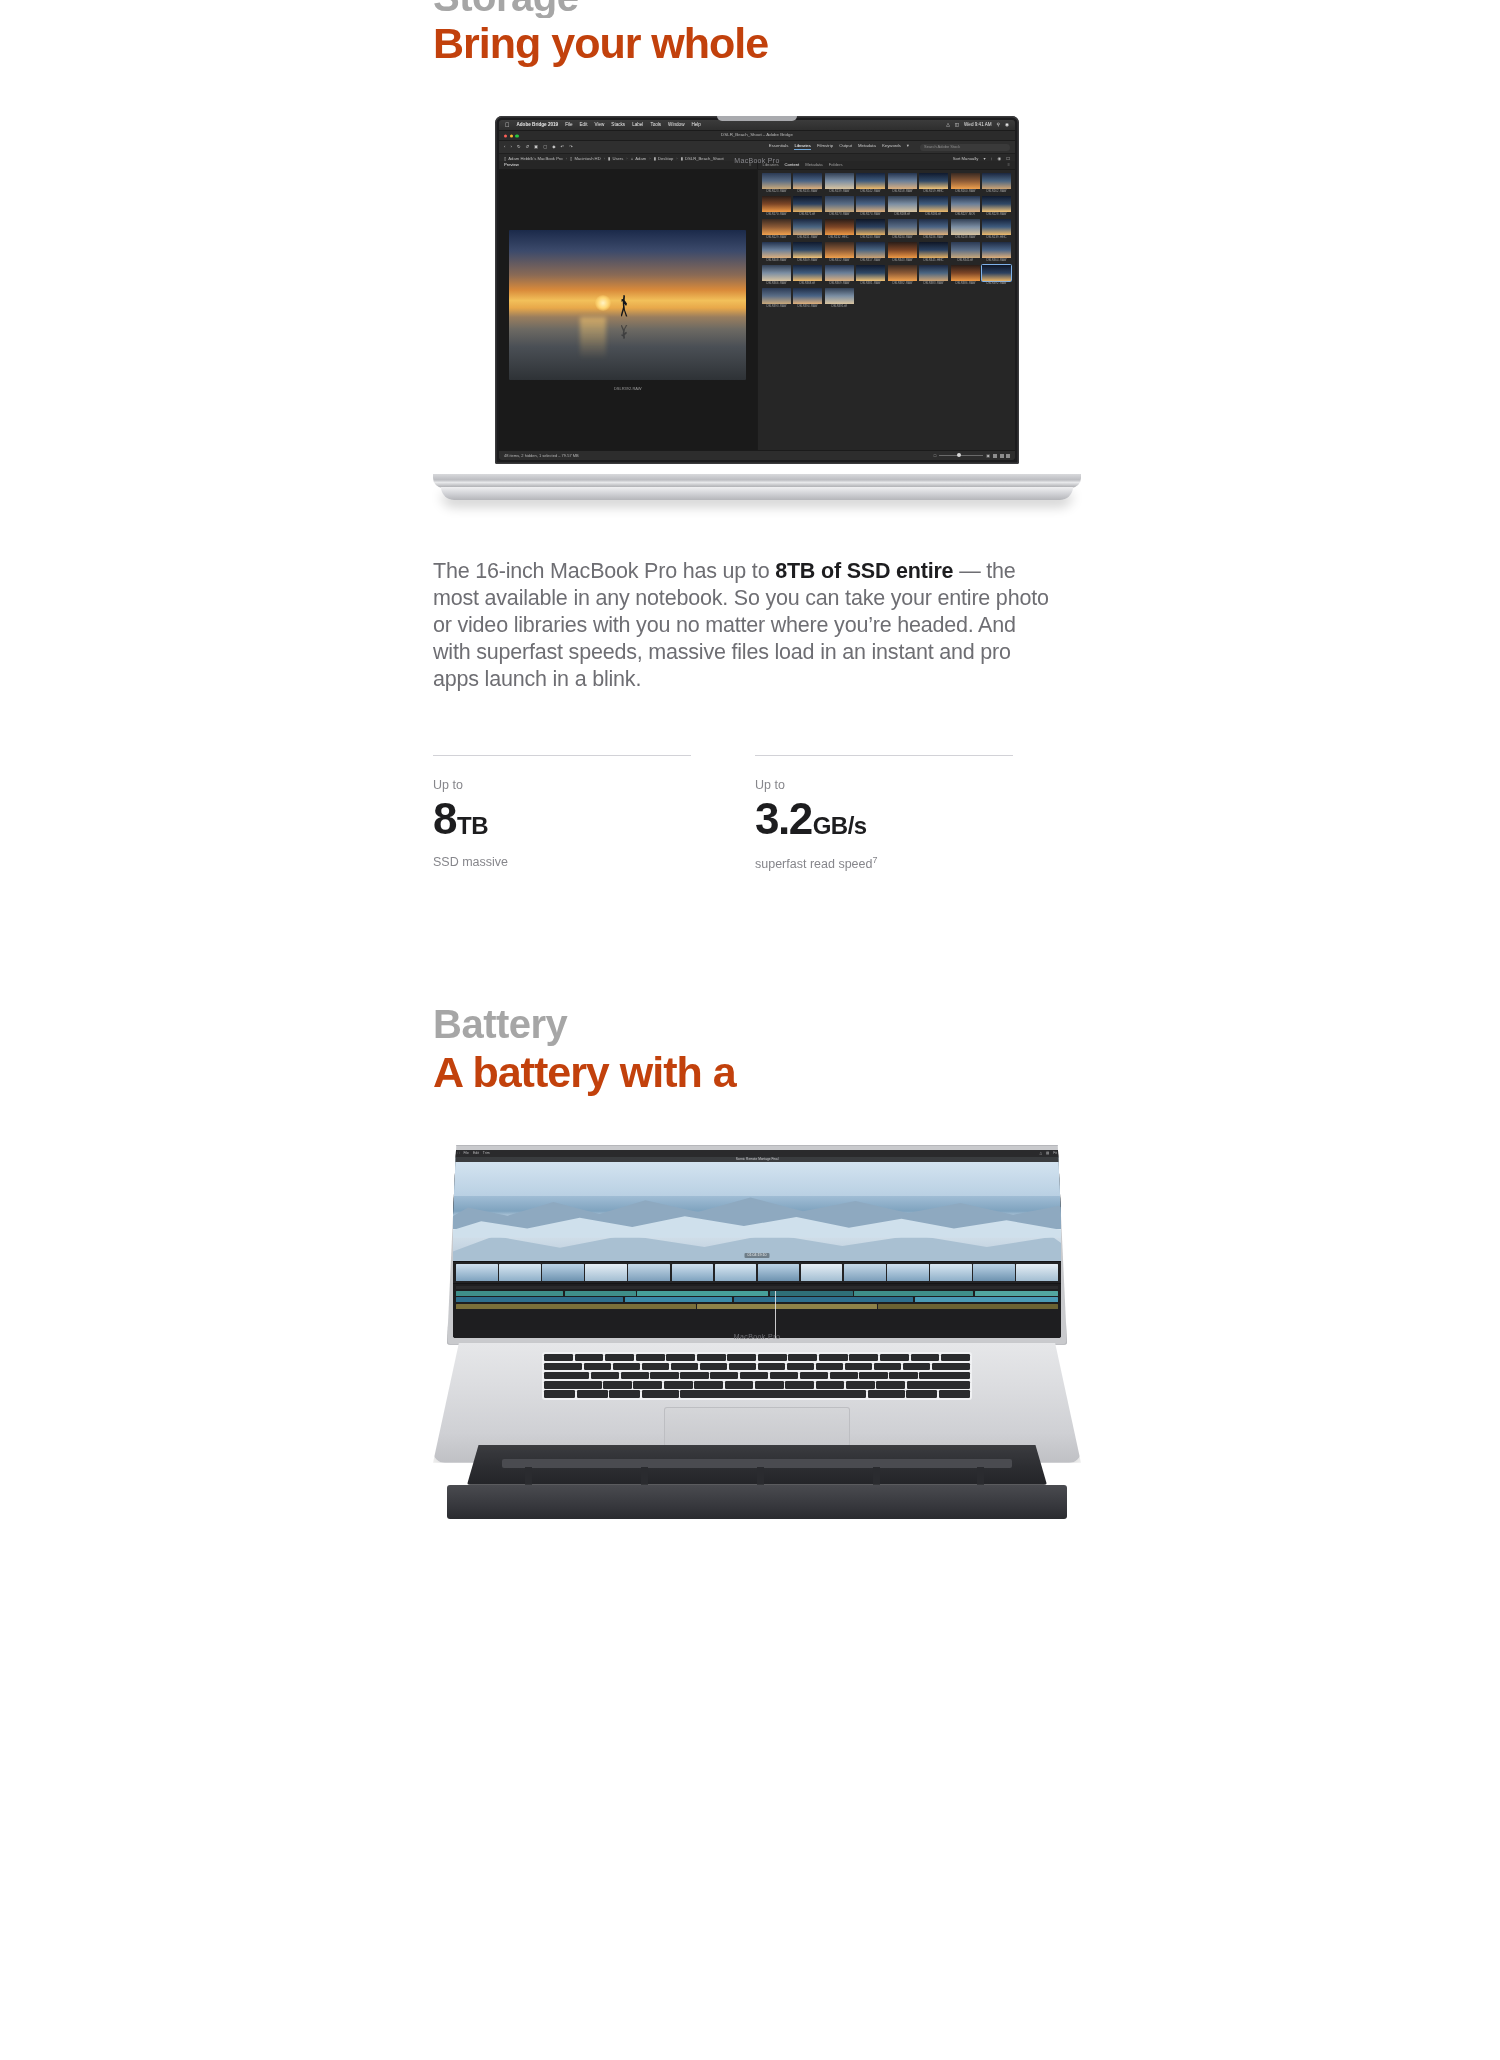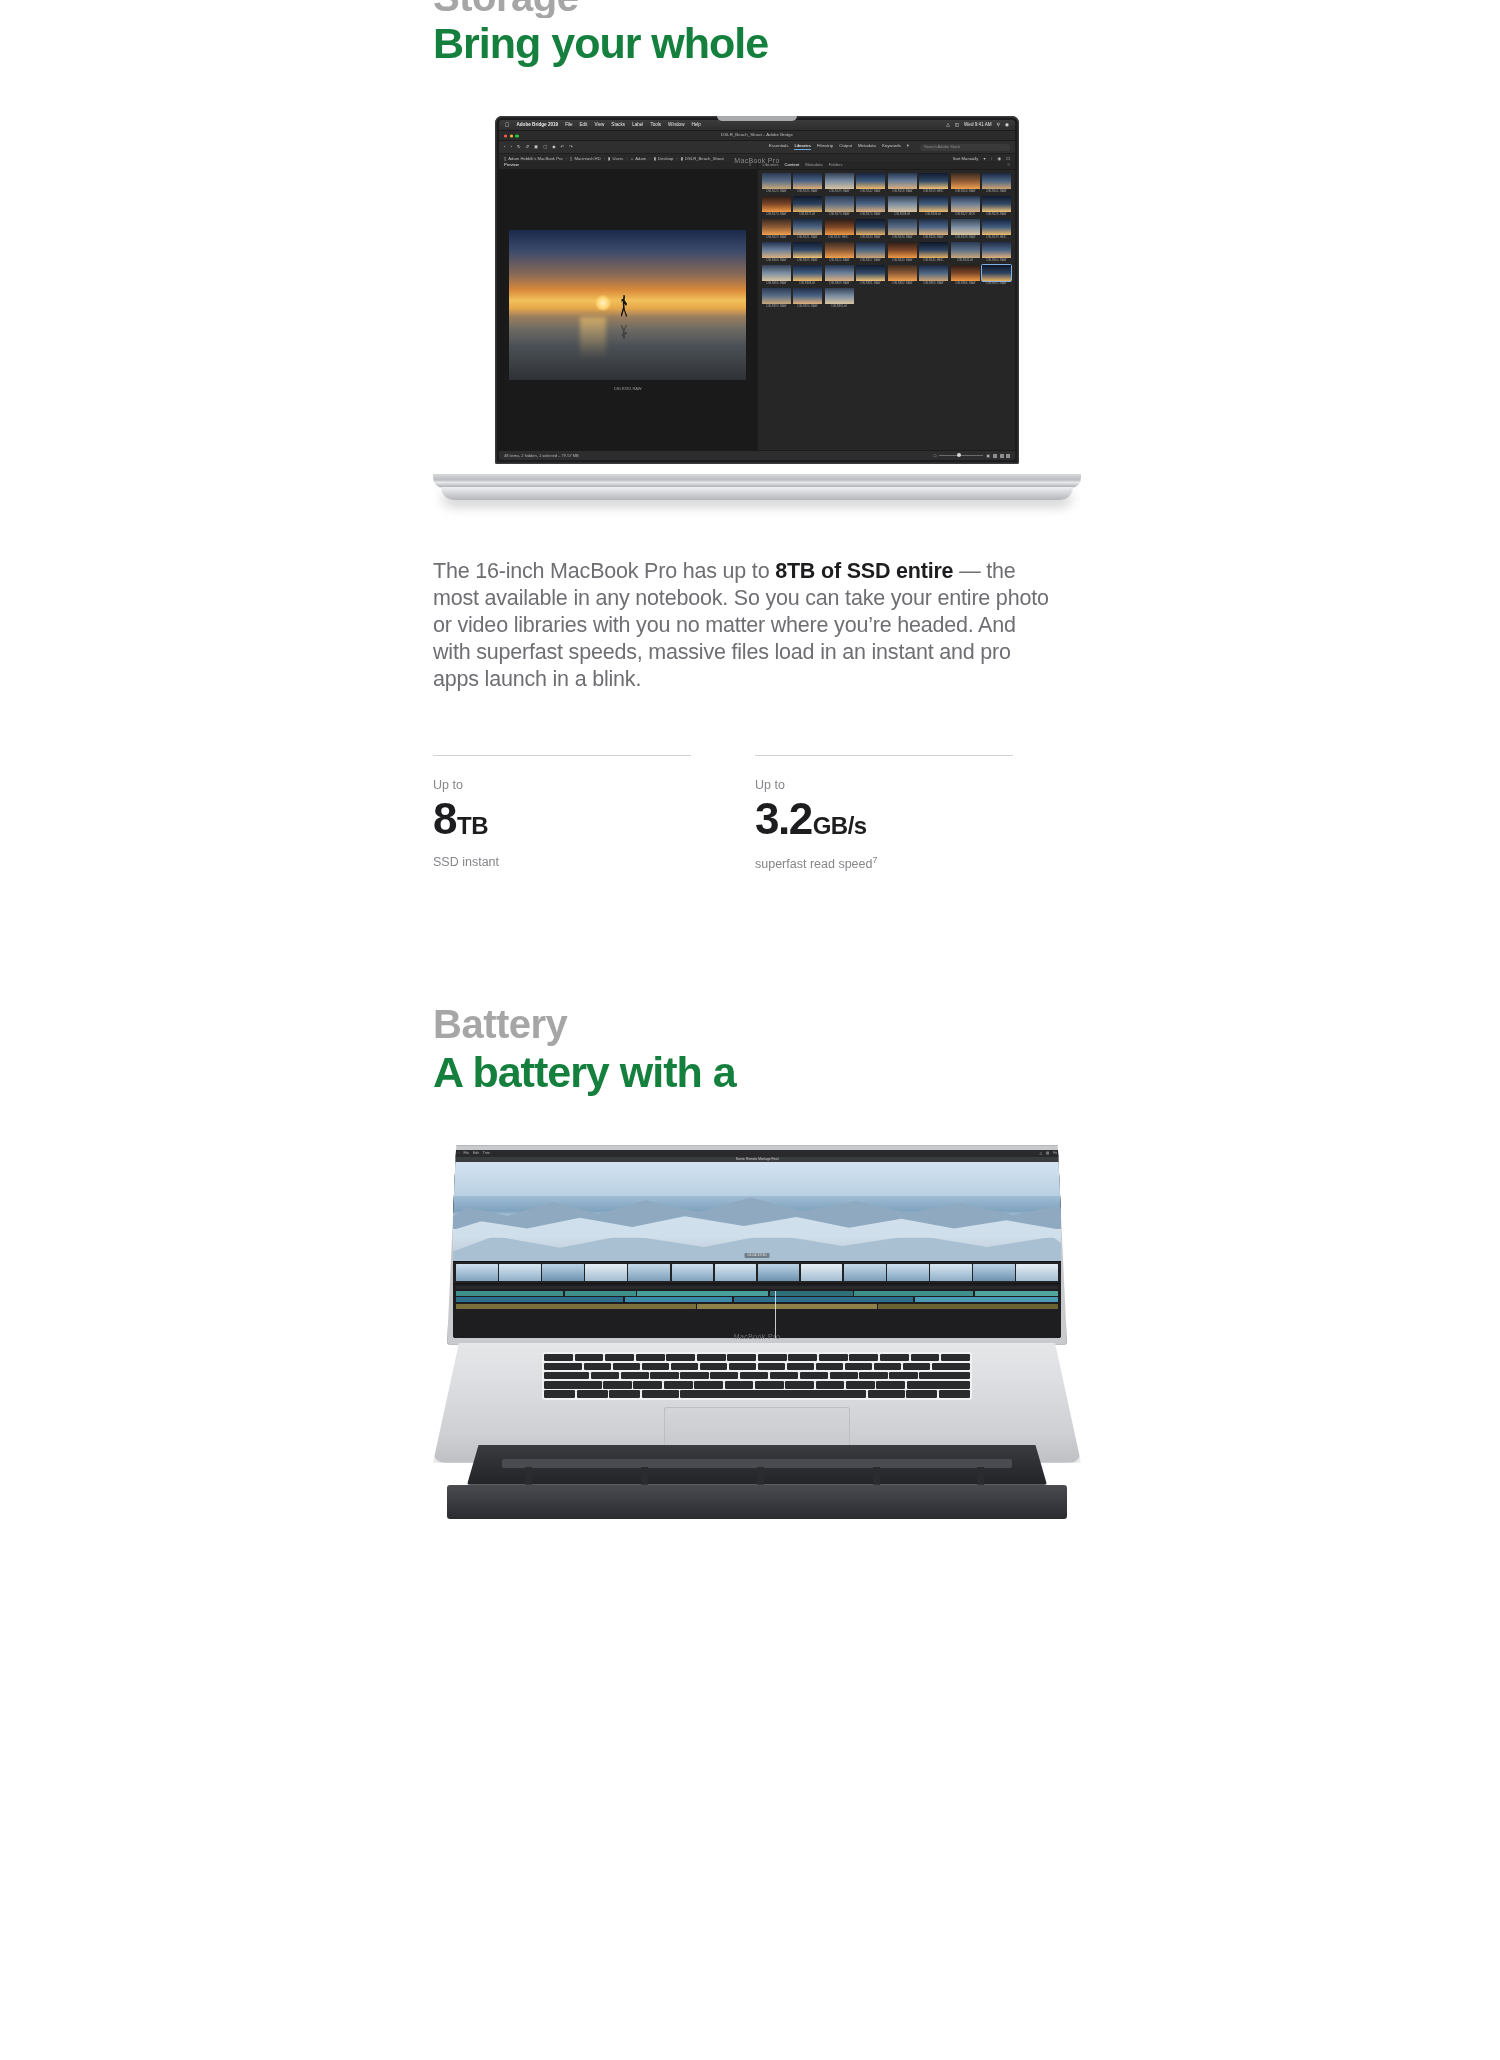--- a/index.html
+++ b/index.html
@@ -28,21 +28,21 @@
     font-weight: bold;
     color: #a6a6a6;
     letter-spacing: -0.5px;
     margin: 0;
     padding-left: 248px;
   }
   .headline {
     font-size: 43px;
     line-height: 50px;
     font-weight: bold;
-    color: #15803d;
+    color: #c2410c;
     letter-spacing: -1.0px;
     margin: 0;
     padding-left: 248px;
   }
 
   .storage-eyebrow-clip {
     height: 18px;
     overflow: hidden;
     position: relative;
   }
@@ -1004,21 +1004,21 @@
 
     <div class="stats">
       <div class="stat">
         <div class="rule"></div>
         <div class="uptolabel">Up to</div>
         <div class="bignum">
           <span>8</span>
           <span class="unit">TB</span>
         </div>
         <div class="sub">
-          <span>SSD instant</span>
+          <span>SSD massive</span>
         </div>
       </div>
 
       <div class="stat">
         <div class="rule"></div>
         <div class="uptolabel">Up to</div>
         <div class="bignum">
           <span>3.2</span>
           <span class="unit">GB/s</span>
         </div>

